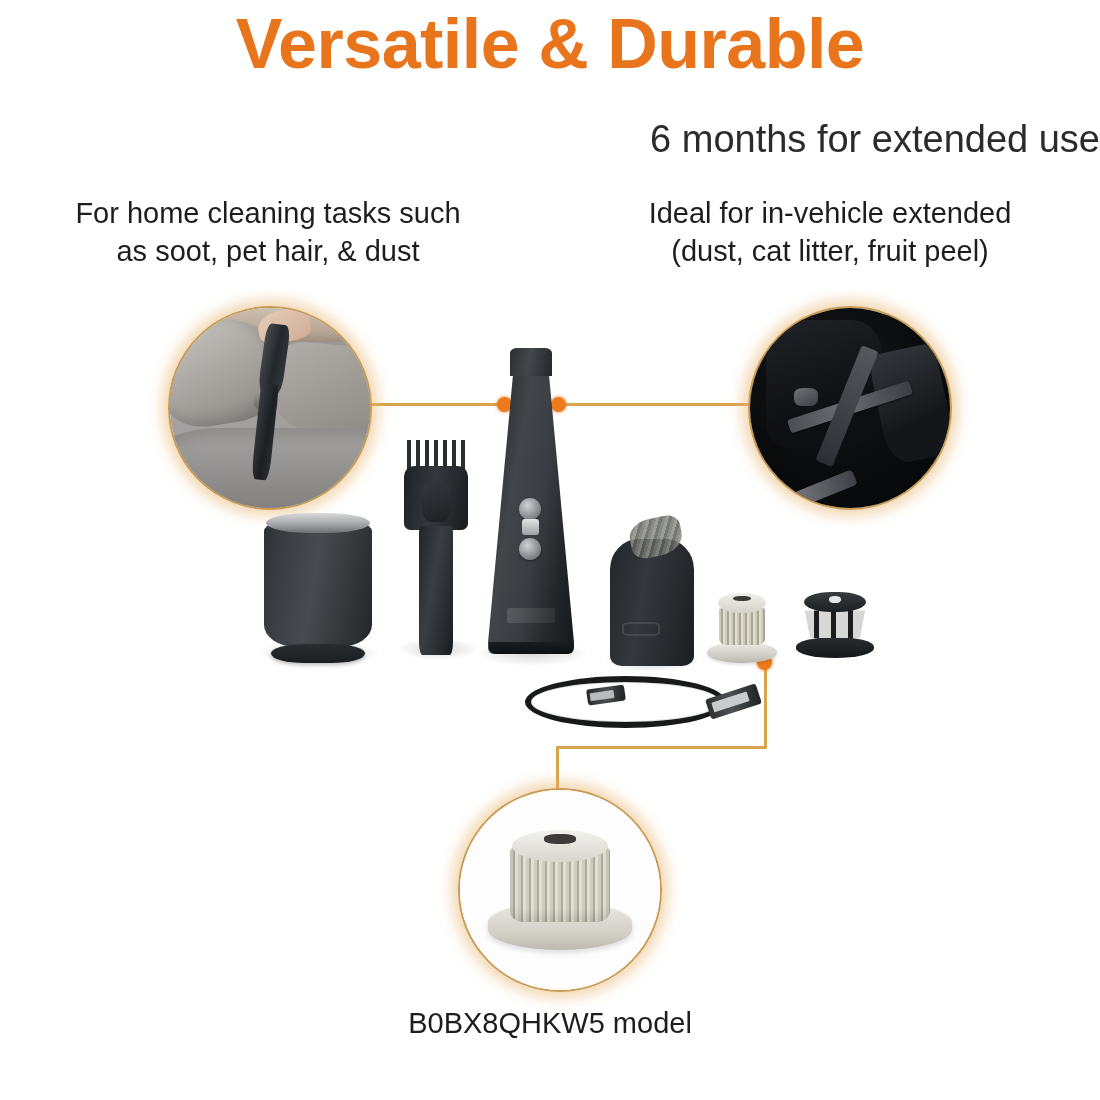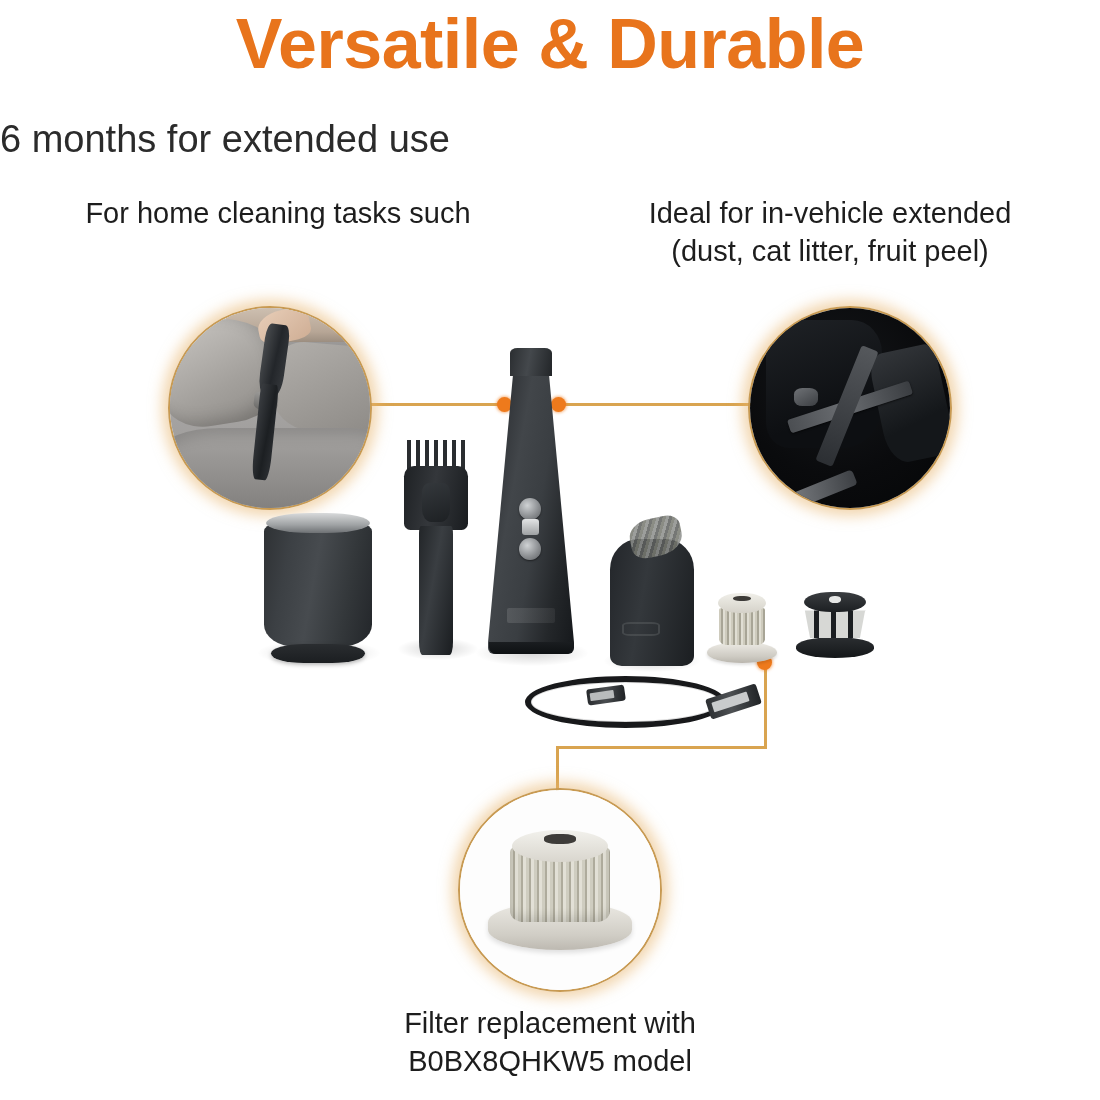--- a/index.html
+++ b/index.html
@@ -19,30 +19,30 @@
   .title {
     position: absolute; left: 0; top: 8px; width: 1100px;
     text-align: center;
     font-size: 70px; font-weight: bold;
     color: #E8741C;
     letter-spacing: -0.5px;
     line-height: 1.05;
   }
   .subtitle {
     position: absolute; left: 0; top: 118px; width: 1100px;
-    text-align: left;
+    text-align: right;
     font-size: 38px; color: #2b2b2b; font-weight: 400;
   }
   .caption {
     position: absolute;
     text-align: center;
     font-size: 29px; color: #1d1d1d; font-weight: 400;
     line-height: 1.32;
   }
-  .caption.left  { left: 18px;  top: 194px; width: 520px; }
+  .caption.left  { left: 8px;  top: 194px; width: 520px; }
   .caption.right { left: 570px; top: 194px; width: 520px; }
   .caption.bottom{ left: 290px; top: 1004px; width: 520px; }
 
   
   .conn {
     position: absolute;
     background: #D9A450;
   }
   .conn.h { height: 3px; }
   .conn.v { width: 3px; }
@@ -383,29 +383,29 @@
 </head>
 <body>
 
 <div id="stage">
 
   <div class="title">Versatile &amp; Durable</div>
   <div class="subtitle">6 months for extended use</div>
 
   <div class="caption left">
     <div>For home cleaning tasks such</div>
+    <div>as soot, pet hair, &amp; dust</div>
   </div>
 
   <div class="caption right">
     <div>Ideal for in-vehicle extended</div>
     <div>(dust, cat litter, fruit peel)</div>
   </div>
 
   <div class="caption bottom">
-    <div>Filter replacement with</div>
     <div>B0BX8QHKW5 model</div>
   </div>
 
   <div class="conn h" style="left:370px; top:403px; width:138px;"></div>
 
   <div class="conn h" style="left:556px; top:403px; width:196px;"></div>
 
   <div class="conn v" style="left:764px; top:662px; height:86px;"></div>
   <div class="conn h" style="left:556px; top:746px; width:211px;"></div>
   <div class="conn v" style="left:556px; top:746px; height:98px;"></div>

